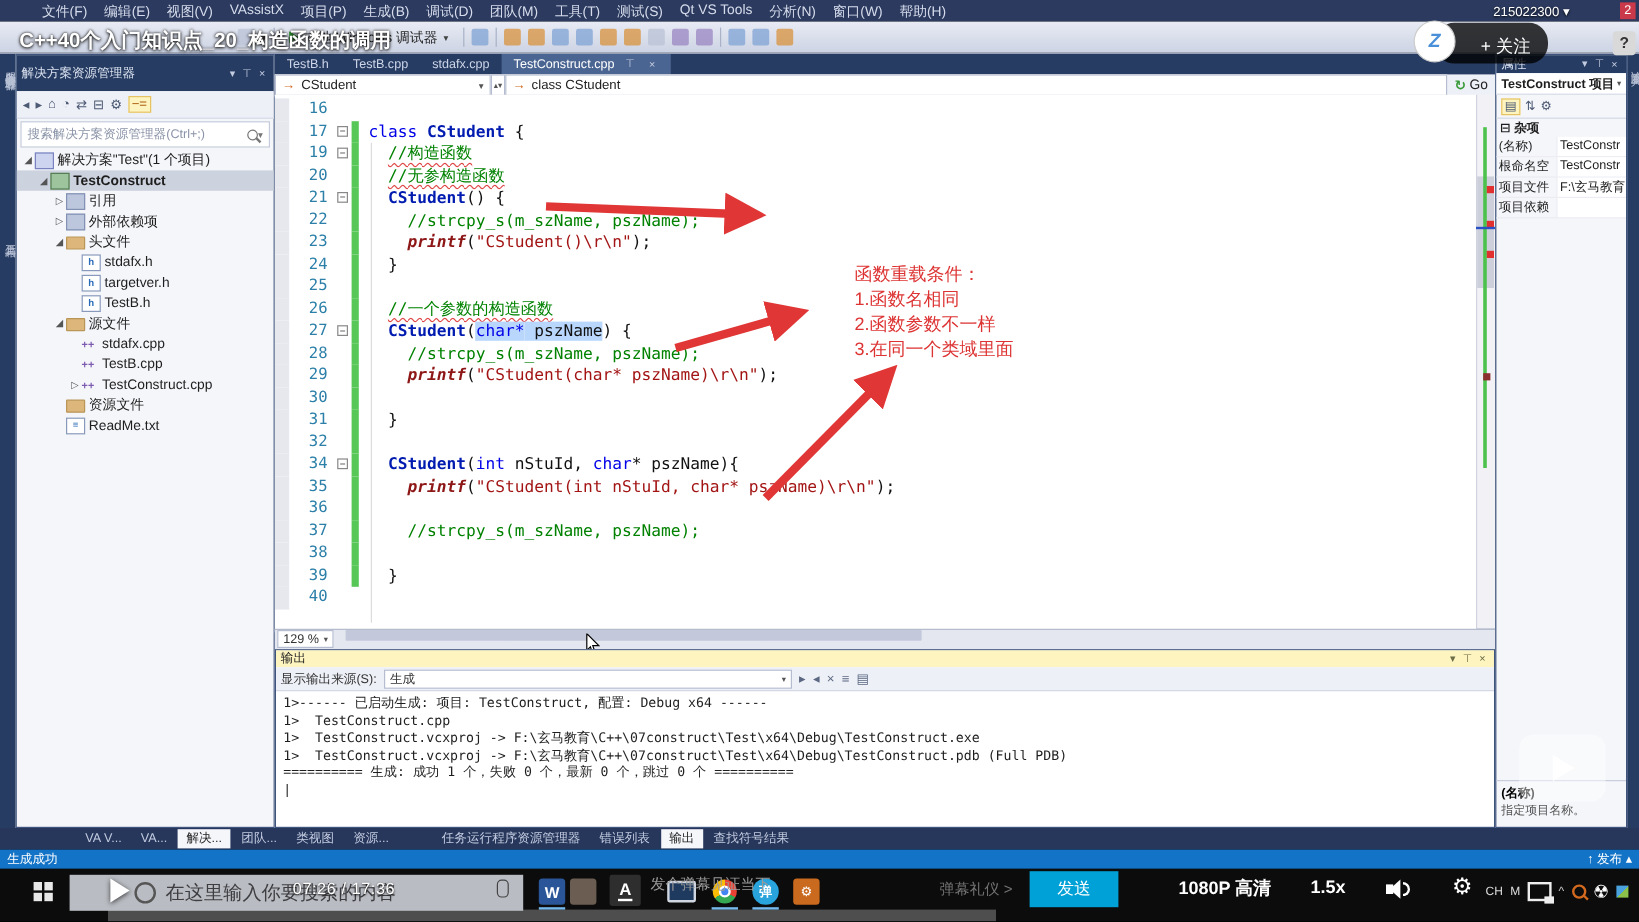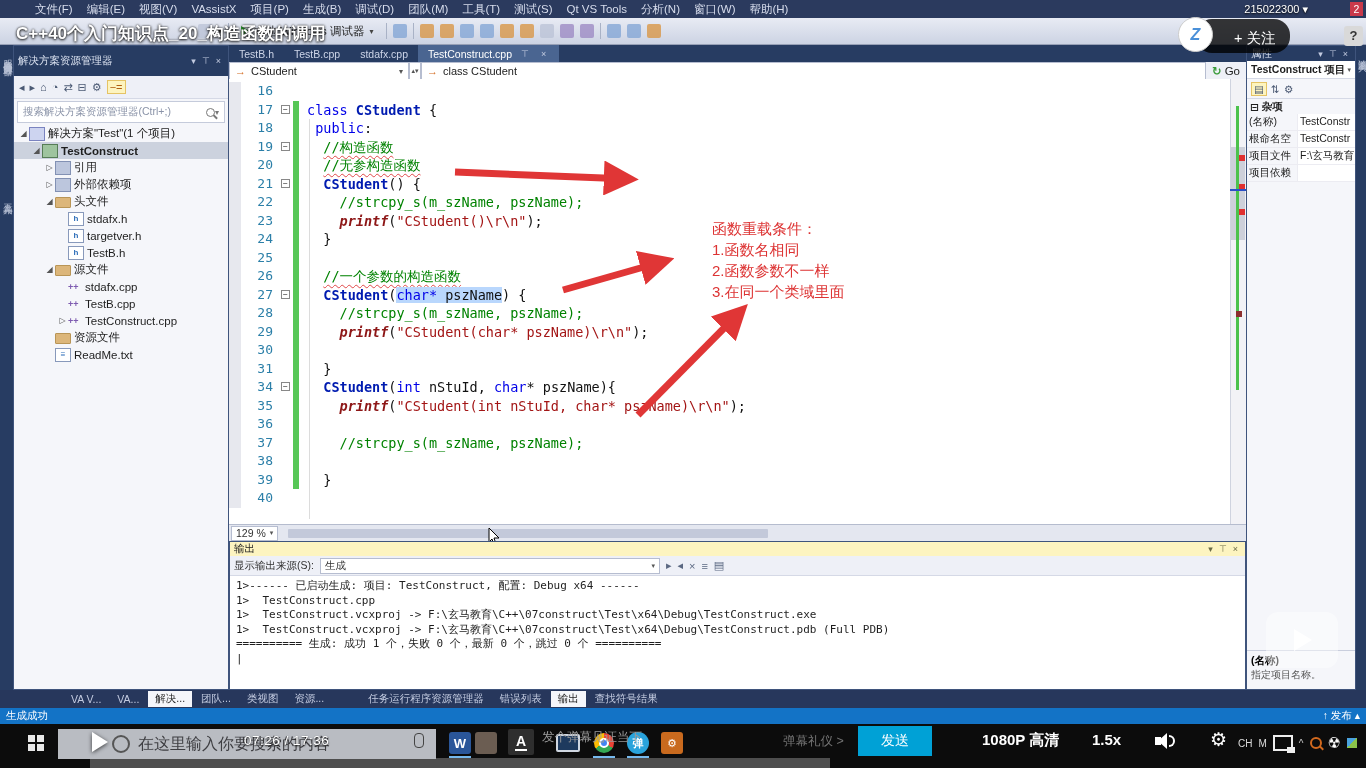--- a/index.html
+++ b/index.html
@@ -71,21 +71,21 @@
   .tk-str{color:#a31515;}
   .tk-fn{color:#8d1616;font-style:italic;font-weight:bold;}
   .tk-sel{background:#b9d7fd;}
   .indent-guide{left:309px;top:119px;width:1px;height:400px;background:#dcdcdc;}
   
   .vscroll{left:1230px;top:79px;width:16px;height:445px;background:#f2f2f6;border-left:1px solid #cfd3df;box-sizing:border-box;}
   .vthumb{left:1231px;top:147px;width:14px;height:93px;background:#cdd0da;}
   .sgreen{left:1236px;top:106px;width:3px;height:284px;background:#4cc24c;}
   .smark{width:6px;height:6px;background:#e03030;}
   .sblue{left:1230px;top:189px;width:16px;height:2px;background:#2a50c8;}
-  .zoomrow{left:229px;top:524px;width:1017px;height:17px;background:#e4e7f0;border-top:1px solid #b5bcce;display:flex;align-items:center;font-size:10.5px;color:#333;box-sizing:border-box;}
+  .zoomrow{left:229px;top:524px;width:1017px;height:17px;background:#e4e7f0;border-top:1px solid #b5bcce;display:flex;align-items:flex-start;font-size:10.5px;color:#333;box-sizing:border-box;}
   .zoombox{background:#fff;border:1px solid #b6bdd0;height:13px;display:flex;align-items:center;padding:0 4px;gap:4px;margin-left:2px;}
   .hthumb{height:9px;background:#c3c9da;width:480px;margin-left:10px;border-radius:1px;}
   
   .annot{color:#dd3333;font-size:15px;line-height:21px;}
   
   .outp{left:229px;top:541px;width:1017px;height:149px;background:#fff;border:1px solid #3f547c;box-sizing:border-box;}
   .outp-title{height:14px;background:#fdf4c0;color:#1e1e1e;font-size:10.5px;display:flex;align-items:center;padding:0 4px;}
   .outp-title .sp{flex:1}
   .outp-tools{height:19px;background:#eef0f7;border-bottom:1px solid #d5d9e6;display:flex;align-items:center;font-size:10.5px;color:#333;gap:6px;padding:0 4px;}
   .outp-combo{width:330px;height:14px;background:#fff;border:1px solid #b6bdd0;display:flex;align-items:center;padding:0 4px;font-size:10.5px;}
@@ -365,27 +365,20 @@
         <span class="c-bp"></span>
         <span class="c-num">17</span>
         <span class="c-fold">
           <span class="foldbox">−</span>
         </span>
         <span class="c-green on"></span>
         <span class="c-code"><span class="tk-kw">class</span><span> </span><span class="tk-cls">CStudent</span><span> {</span></span>
       </div>
       <div class="code-row">
         <span class="c-bp"></span>
-        <span class="c-num">18</span>
-        <span class="c-fold"></span>
-        <span class="c-green on"></span>
-        <span class="c-code"><span> </span><span class="tk-kw">public</span><span>:</span></span>
-      </div>
-      <div class="code-row">
-        <span class="c-bp"></span>
         <span class="c-num">19</span>
         <span class="c-fold">
           <span class="foldbox">−</span>
         </span>
         <span class="c-green on"></span>
         <span class="c-code"><span>  </span><span class="tk-cmw">//构造函数</span></span>
       </div>
       <div class="code-row">
         <span class="c-bp"></span>
         <span class="c-num">20</span>
@@ -466,20 +459,27 @@
         <span class="c-fold"></span>
         <span class="c-green on"></span>
         <span class="c-code"></span>
       </div>
       <div class="code-row">
         <span class="c-bp"></span>
         <span class="c-num">31</span>
         <span class="c-fold"></span>
         <span class="c-green on"></span>
         <span class="c-code"><span>  }</span></span>
+      </div>
+      <div class="code-row">
+        <span class="c-bp"></span>
+        <span class="c-num">32</span>
+        <span class="c-fold"></span>
+        <span class="c-green on"></span>
+        <span class="c-code"></span>
       </div>
       <div class="code-row">
         <span class="c-bp"></span>
         <span class="c-num">34</span>
         <span class="c-fold">
           <span class="foldbox">−</span>
         </span>
         <span class="c-green on"></span>
         <span class="c-code"><span>  </span><span class="tk-cls">CStudent</span><span>(</span><span class="tk-kw">int</span><span> nStuId, </span><span class="tk-kw">char</span><span>* pszName){</span></span>
       </div>

